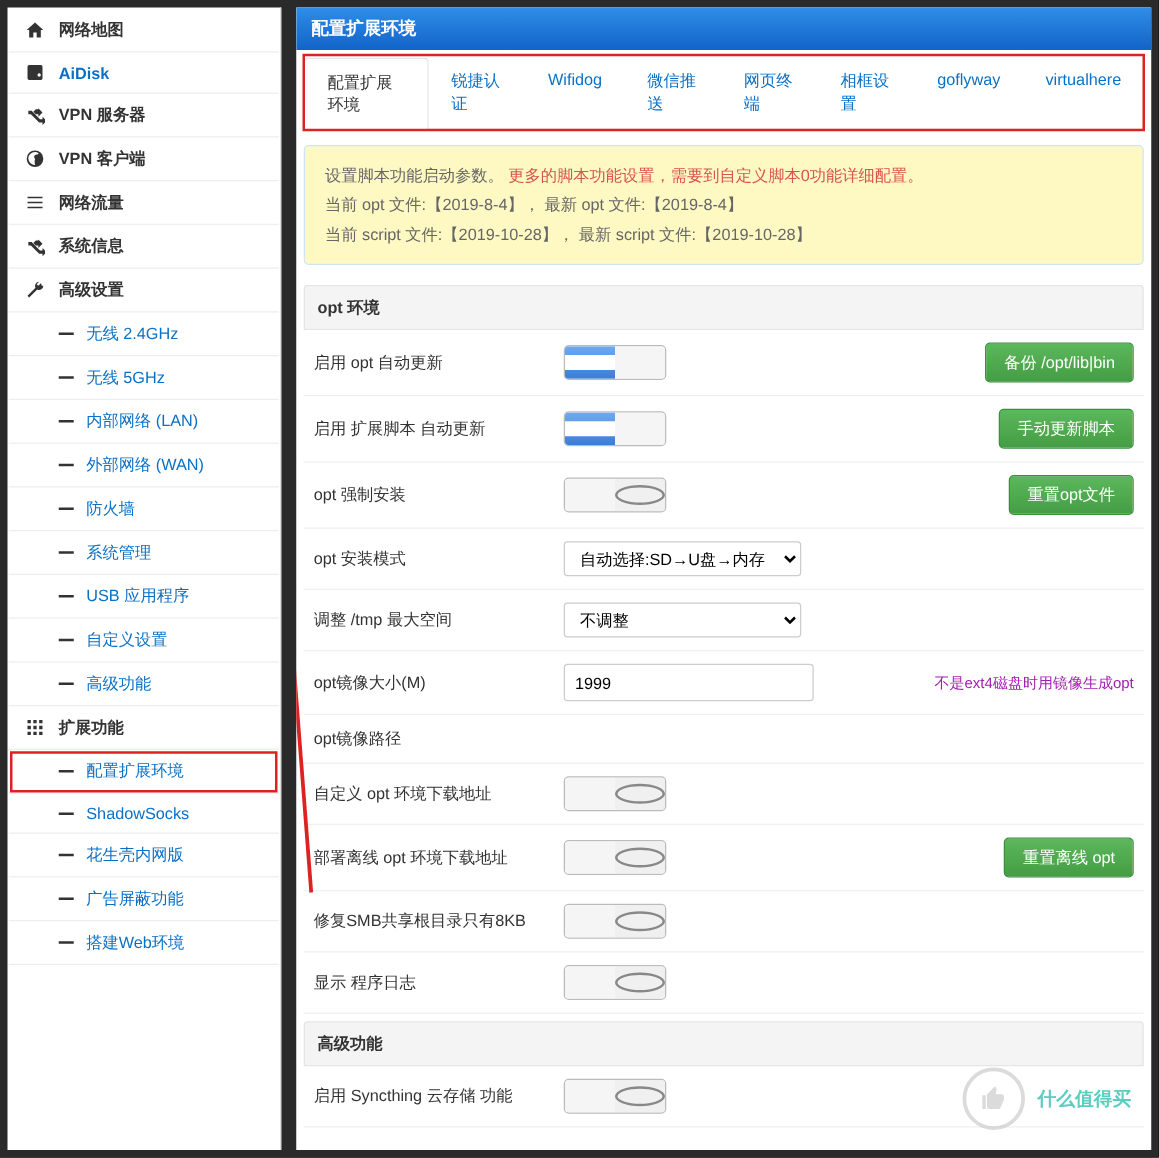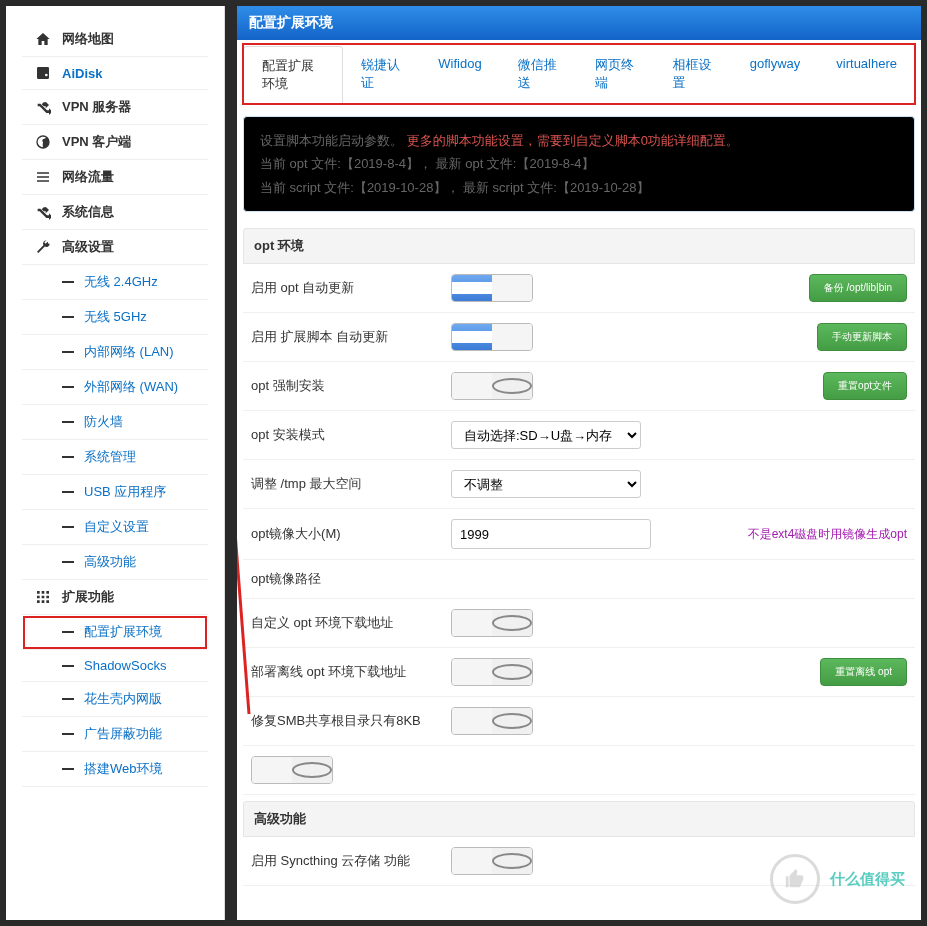--- a/index.html
+++ b/index.html
@@ -1,53 +1,53 @@
 <!DOCTYPE html>
 <html><head>
 <meta charset="utf-8">
 <style>
   html,body{margin:0;padding:0;font-family:"Microsoft YaHei",Arial,sans-serif;font-size:13px;background:#000;color:#333}
   .app{display:flex;width:927px;height:926px;background:#2a2a2a;position:relative}
   
   .sidebar{width:218px;background:#fff;border-right:1px solid #ddd;overflow-y:auto;margin:6px 0 6px 6px;box-shadow:0 0 4px rgba(0,0,0,.1)}
-  .menu{list-style:none;margin:0;padding:16px}
+  .menu{list-style:none;margin:0;padding:1px}
   .menu li{display:flex;align-items:center;padding:8px 12px;border-bottom:1px solid #eee;cursor:pointer;color:#0a70c6;font-size:13px}
   .menu li.section{color:#333;font-weight:600}
   .menu li.sub{padding-left:40px;color:#0a70c6}
   .menu li.sub::before{content:"";display:inline-block;width:12px;height:2px;background:#333;margin-right:10px}
   .menu li.highlight{outline:2px solid #d22; outline-offset:-3px;background:#fff}
   .micon{display:inline-flex;width:18px;height:16px;margin-right:10px;color:#333;align-items:center;justify-content:center}
   .micon svg{width:16px;height:16px;fill:currentColor}
   
   .content{flex:1;margin:6px 6px 6px 12px;background:#fff;display:flex;flex-direction:column;overflow:hidden}
   .page-header{background:linear-gradient(#2f8de8,#1264c8);color:#fff;font-weight:600;padding:8px 12px;font-size:14px}
   .tabs{display:flex;border-bottom:1px solid #ddd;border-top:2px solid transparent;margin:4px 6px 0 6px;outline:2px solid #d22;outline-offset:-1px}
   .tab{padding:10px 18px;color:#0a70c6;cursor:pointer;font-size:13px}
   .tab.active{color:#333;border:1px solid #ddd;border-bottom:1px solid #fff;margin-bottom:-1px;border-radius:4px 4px 0 0;background:#fff}
   .body{flex:1;overflow-y:auto;padding:0 6px 6px 6px;position:relative}
-  .notice{background:#000000;border:1px solid #cde4f4;border-radius:4px;margin:12px 0 16px 0;padding:12px 16px;color:#666;line-height:1.8;font-size:13px}
+  .notice{background:#fef9c3;border:1px solid #cde4f4;border-radius:4px;margin:12px 0 16px 0;padding:12px 16px;color:#666;line-height:1.8;font-size:13px}
   .notice .red{color:#d9534f}
   .sect{background:#f4f4f4;font-weight:600;padding:8px 10px;border:1px solid #e5e5e5;border-radius:3px 3px 0 0;margin-top:6px}
   .row{display:flex;align-items:center;padding:10px 8px;border-bottom:1px solid #f0f0f0}
   .row .lbl{width:200px;color:#333}
   .row .ctrl{width:200px;display:flex;align-items:center}
   .row .aux{flex:1;display:flex;justify-content:flex-end;align-items:center;gap:8px}
   .hint{color:#a21caf;font-size:12px;text-align:left;line-height:1.5}
   
   .toggle{display:inline-flex;width:80px;height:26px;border:1px solid #bbb;border-radius:4px;overflow:hidden;background:#f7f7f7}
   .toggle span{flex:1;display:flex;align-items:center;justify-content:center}
   .toggle.on .ton{background:linear-gradient(#6fa9f0,#3c7cd6);color:#fff}
   .toggle.on .toff{background:#f5f5f5}
   .toggle.off .ton{background:#f5f5f5;color:#ccc}
   .toggle.off .toff{background:#f0f0f0}
   .toggle .bar{width:3px;height:12px;background:#fff}
   .toggle .dot{width:12px;height:12px;border:2px solid #888;border-radius:50%}
   .toggle.on .ton .bar{display:block}
   .toggle.off .toff .dot{border-color:#888}
-  .btn{display:inline-block;background:linear-gradient(#5cb85c,#449d44);color:#fff;border:1px solid #3e8e3e;border-radius:4px;padding:6px 14px;font-size:10px;cursor:pointer;white-space:nowrap}
+  .btn{display:inline-block;background:linear-gradient(#5cb85c,#449d44);color:#fff;border:1px solid #3e8e3e;border-radius:4px;padding:6px 14px;font-size:13px;cursor:pointer;white-space:nowrap}
   select,input[type=text]{height:28px;border:1px solid #ccc;border-radius:3px;padding:0 8px;font-size:13px;width:190px;background:#fff}
   
   .arrow{position:absolute;left:-38px;top:80px;width:60px;height:540px;pointer-events:none;z-index:5}
   
   .wm{position:absolute;right:22px;bottom:22px;display:flex;align-items:center;gap:10px;color:#14b8a6;font-size:15px;font-weight:600;opacity:.7;pointer-events:none}
   .wm .circ{width:44px;height:44px;border:3px solid #ccc;border-radius:50%;display:flex;align-items:center;justify-content:center;font-size:20px;color:#ccc}
 </style>
 </head>
 <body>
 
@@ -304,20 +304,21 @@
               <span class="toff">
                 <span class="dot"></span>
               </span>
             </span>
           </div>
         <div class="aux"></div>
       </div>
 
 
       <div class="row">
+        <div class="lbl">显示 程序日志</div>
         <div class="ctrl">
             <span class="toggle off">
               <span class="ton"></span>
               <span class="toff">
                 <span class="dot"></span>
               </span>
             </span>
           </div>
         <div class="aux"></div>
       </div>

